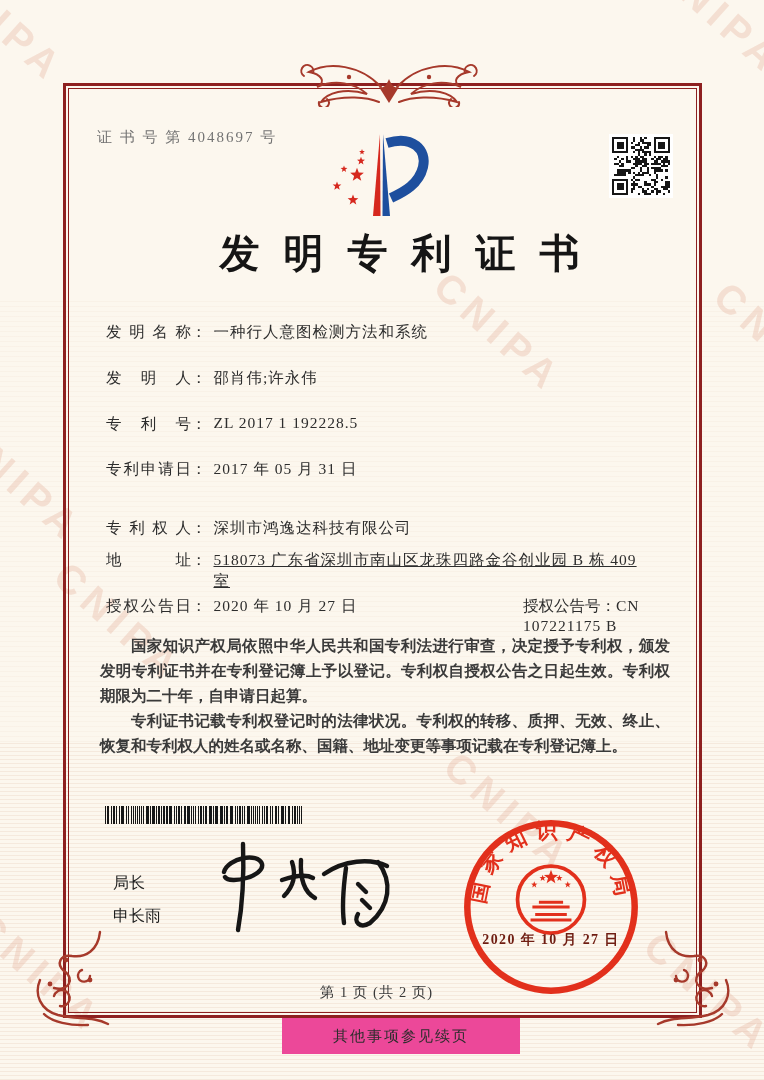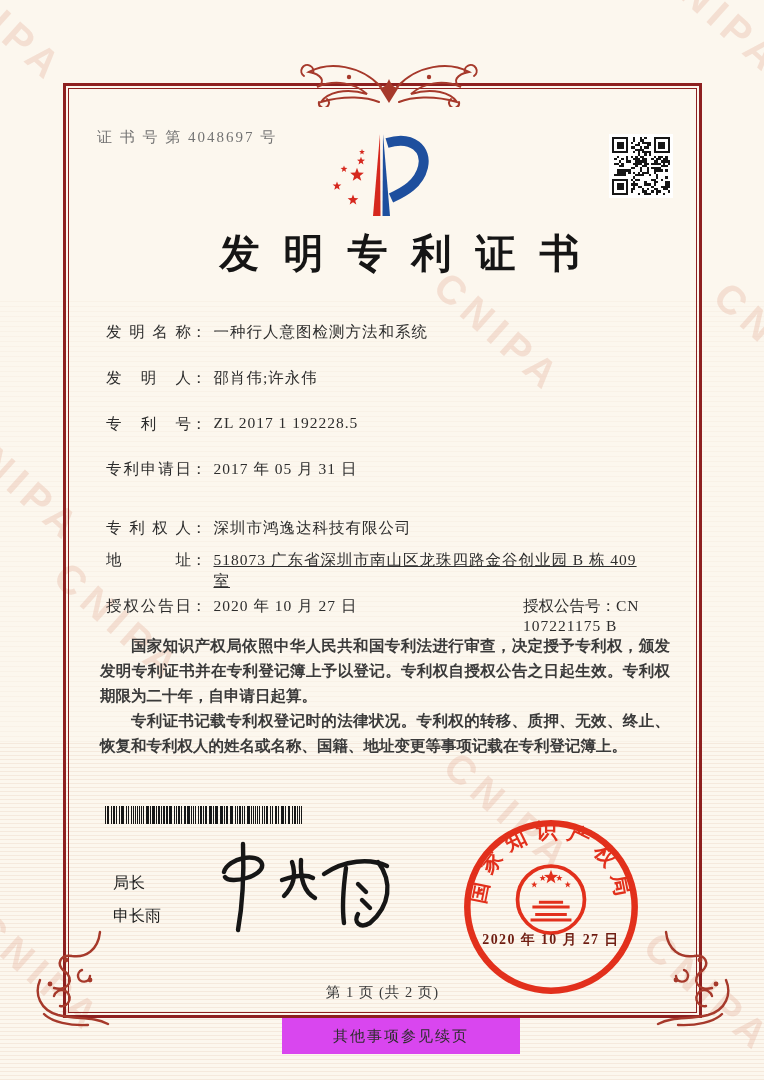--- a/index.html
+++ b/index.html
@@ -64,26 +64,26 @@
   .paras p { text-indent:2em;font-weight:bold; }
   .barcode { position:absolute; left:105px; top:806px; }
   .signer {
     position:absolute; left:113px; top:866px;
     font-family:"Liberation Sans","DejaVu Sans",sans-serif;
     font-size:16px; color:#1c1c1c; line-height:33px;
   }
   .signature { position:absolute; left:212px; top:838px; }
   .seal { position:absolute; left:458px; top:814px; }
   .pagefooter {
-    position:absolute; left:63px; top:983px; width:639px; text-align:center;
+    position:absolute; left:57px; top:983px; width:639px; text-align:center;
     font-size:14.5px; color:#3a3a3a; letter-spacing:1px;
   }
   .contnote {
     position:absolute; left:282px; top:1018px; width:238px; height:36px;
-    background:#d946ef; display:flex; align-items:center; justify-content:center;
+    background:#ec4899; display:flex; align-items:center; justify-content:center;
     font-size:15px; color:#2d2d2d; letter-spacing:2px;
   }
   .ornament-top { position:absolute; left:283px; top:57px; }
   .ornament-bl { position:absolute; left:30px; top:930px; }
   .ornament-br { position:absolute; left:654px; top:930px; transform:scaleX(-1); }
 </style>
 </head>
 <body>
 
 <div class="page">

